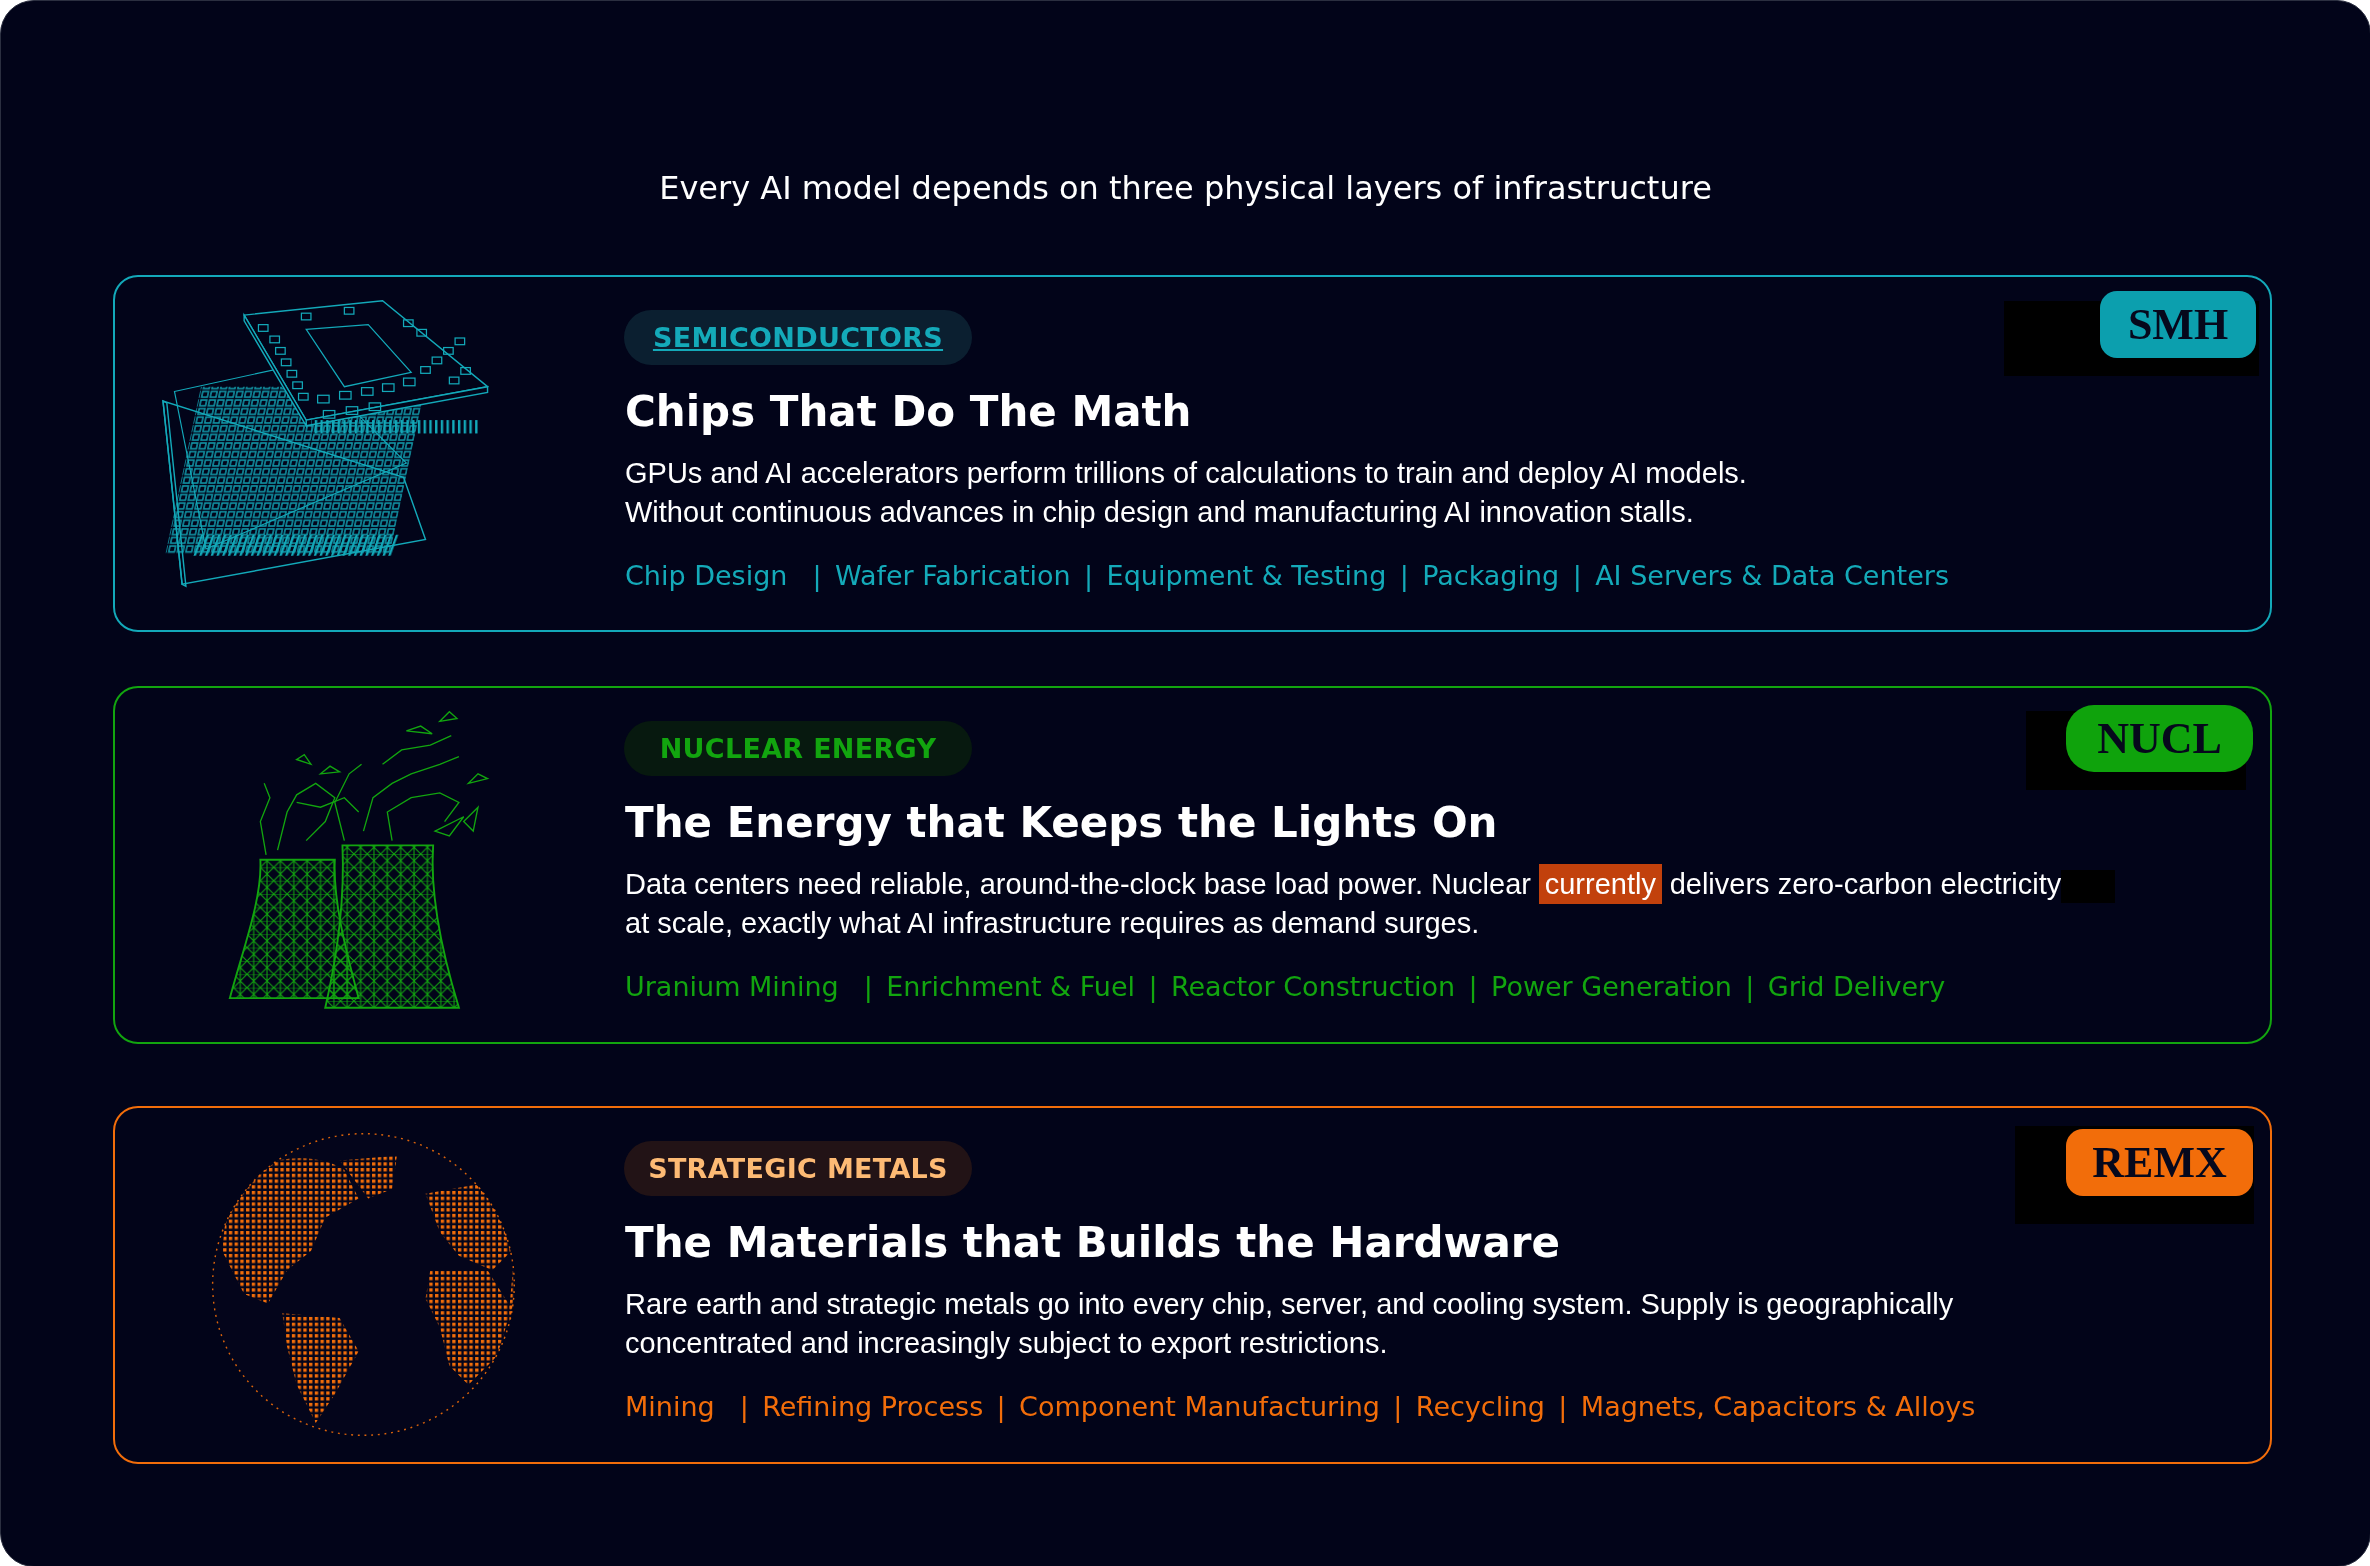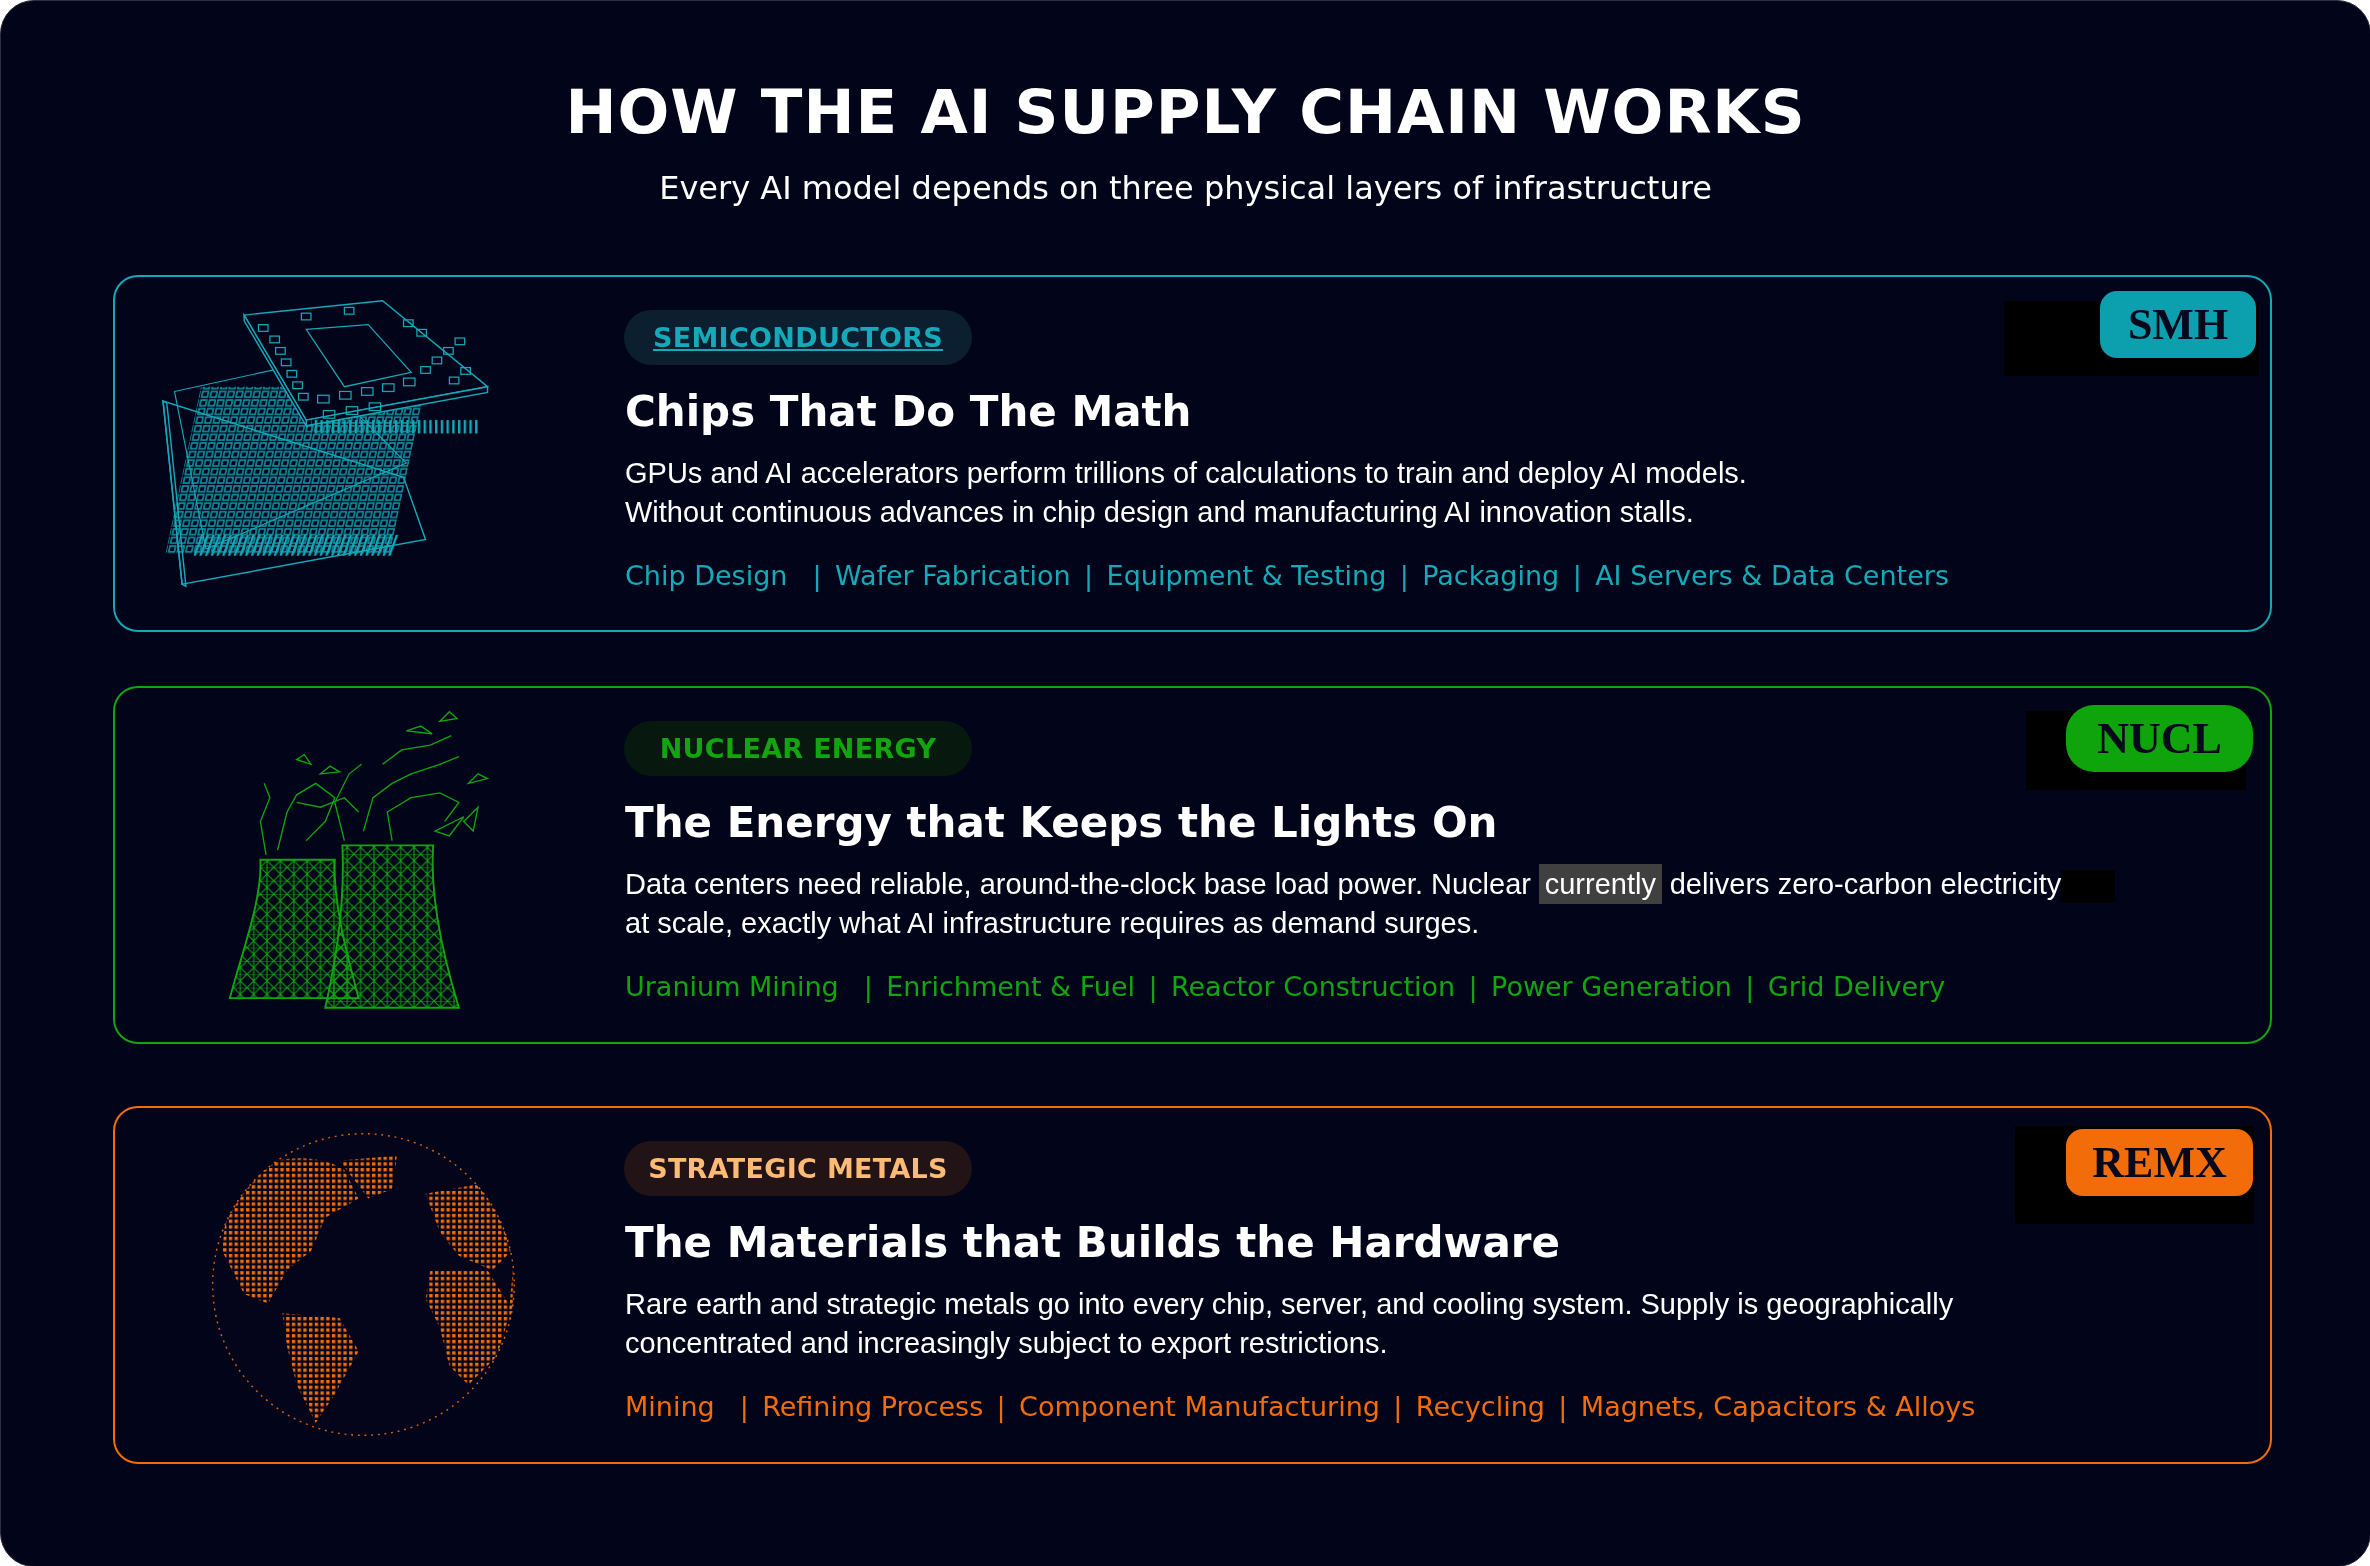--- a/index.html
+++ b/index.html
@@ -35,21 +35,21 @@
   .c2 .tag { background: #07190f; color: #12a50f; }
   .c3 .tag { background: #221316; color: #fdba74; }
   .heading {
     position: absolute; left: 510px; top: 110px; color: #ffffff;
     font-family: "DejaVu Sans", sans-serif; font-weight: bold; font-size: 42px;
   }
   .body {
     position: absolute; left: 510px; top: 177px; width: 1682px; color: #ffffff;
     font-family: Liberation Sans, sans-serif; font-size: 29px; line-height: 39px;
   }
-  .hl { background: #404040; padding: 3.8px 5.7px; }
+  .hl { background: #c2410c; padding: 3.8px 5.7px; }
   .chain {
     position: absolute; left: 510px; top: 283px; font-family: "DejaVu Sans", sans-serif;
     font-size: 27px; white-space: nowrap;
   }
   .c1 .chain { color: #14aab9; }
   .c2 .chain { color: #12a50f; }
   .c3 .chain { color: #f26d0a; }
   .chain .sep { margin: 0 13.4px; }
   .chain .item { cursor: default; }
   .shadowbox { position: absolute; background: #000000; }
@@ -59,21 +59,20 @@
     font-weight: bold; font-size: 44px;
   }
   .c1 .ticker { background: #0c9fae; }
   .c2 .ticker { background: #0fa30c; }
   .c3 .ticker { background: #f26d0a; }
 </style>
 </head>
 <body>
 
 <div class="frame">
-  <div class="title">HOW THE AI SUPPLY CHAIN WORKS</div>
   <div class="subtitle">Every AI model depends on three physical layers of infrastructure</div>
 
   <div class="card c1">
     <svg class="illus" viewBox="0 0 460 330">
       <g fill="none" stroke="#13a9b9" stroke-width="1.5">
 
         <polygon points="10,110 30,302 285,255 262,190"></polygon>
         <polygon points="10,110 30,302 34,304 14,112"></polygon>
 
         <g stroke-width="1.2">

